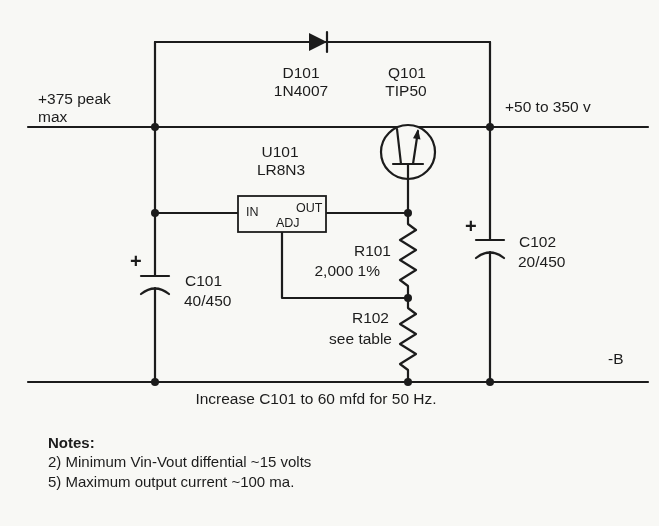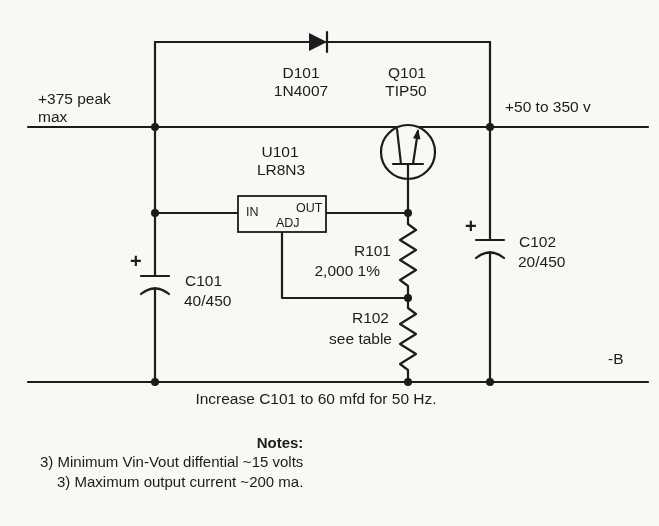--- a/index.html
+++ b/index.html
@@ -14,21 +14,21 @@
     stroke:currentColor; stroke-width:2.2; fill:none; stroke-linecap:round; stroke-linejoin:round;
   }
   svg .thin { stroke-width:1.8; }
   svg .fill { fill:currentColor; stroke:none; }
   svg .mask { fill:var(--bg,#f8f8f5); stroke:currentColor; }
   svg text { fill:currentColor; stroke:none; font-size:15.5px; font-family:"Liberation Sans",sans-serif; }
   svg text.small { font-size:12.5px; }
   svg text.plus { font-size:20px; font-weight:bold; }
   svg text.mid { text-anchor:middle; }
   svg text.end { text-anchor:end; }
-  .notes { position:absolute; left:40px; top:433px; font-size:15px; line-height:19.3px; color:var(--ink,#1c1c1c);text-align:right; }
+  .notes { position:absolute; left:48px; top:433px; font-size:15px; line-height:19.3px; color:var(--ink,#1c1c1c); }
   .notes .title { font-weight:bold; }
 </style>
 </head>
 <body>
 
 <div class="screen">
   <svg width="659" height="420" viewBox="0 0 659 420">
 
     <g>
       <line x1="28" y1="127" x2="648" y2="127"></line>
@@ -114,16 +114,16 @@
       <text class="plus" x="465" y="233">+</text>
       <text x="519" y="247">C102</text>
       <text x="518" y="267">20/450</text>
 
       <text class="mid" x="316" y="404">Increase C101 to 60 mfd for 50 Hz.</text>
     </g>
   </svg>
 
   <div class="notes">
     <div class="title">Notes:</div>
-    <div>3) Minimum Vin-Vout diffential ~15 volts</div>
-    <div>3) Maximum output current ~200 ma.</div>
+    <div>2) Minimum Vin-Vout diffential ~15 volts</div>
+    <div>5) Maximum output current ~100 ma.</div>
   </div>
 </div>
 
 </body></html>

